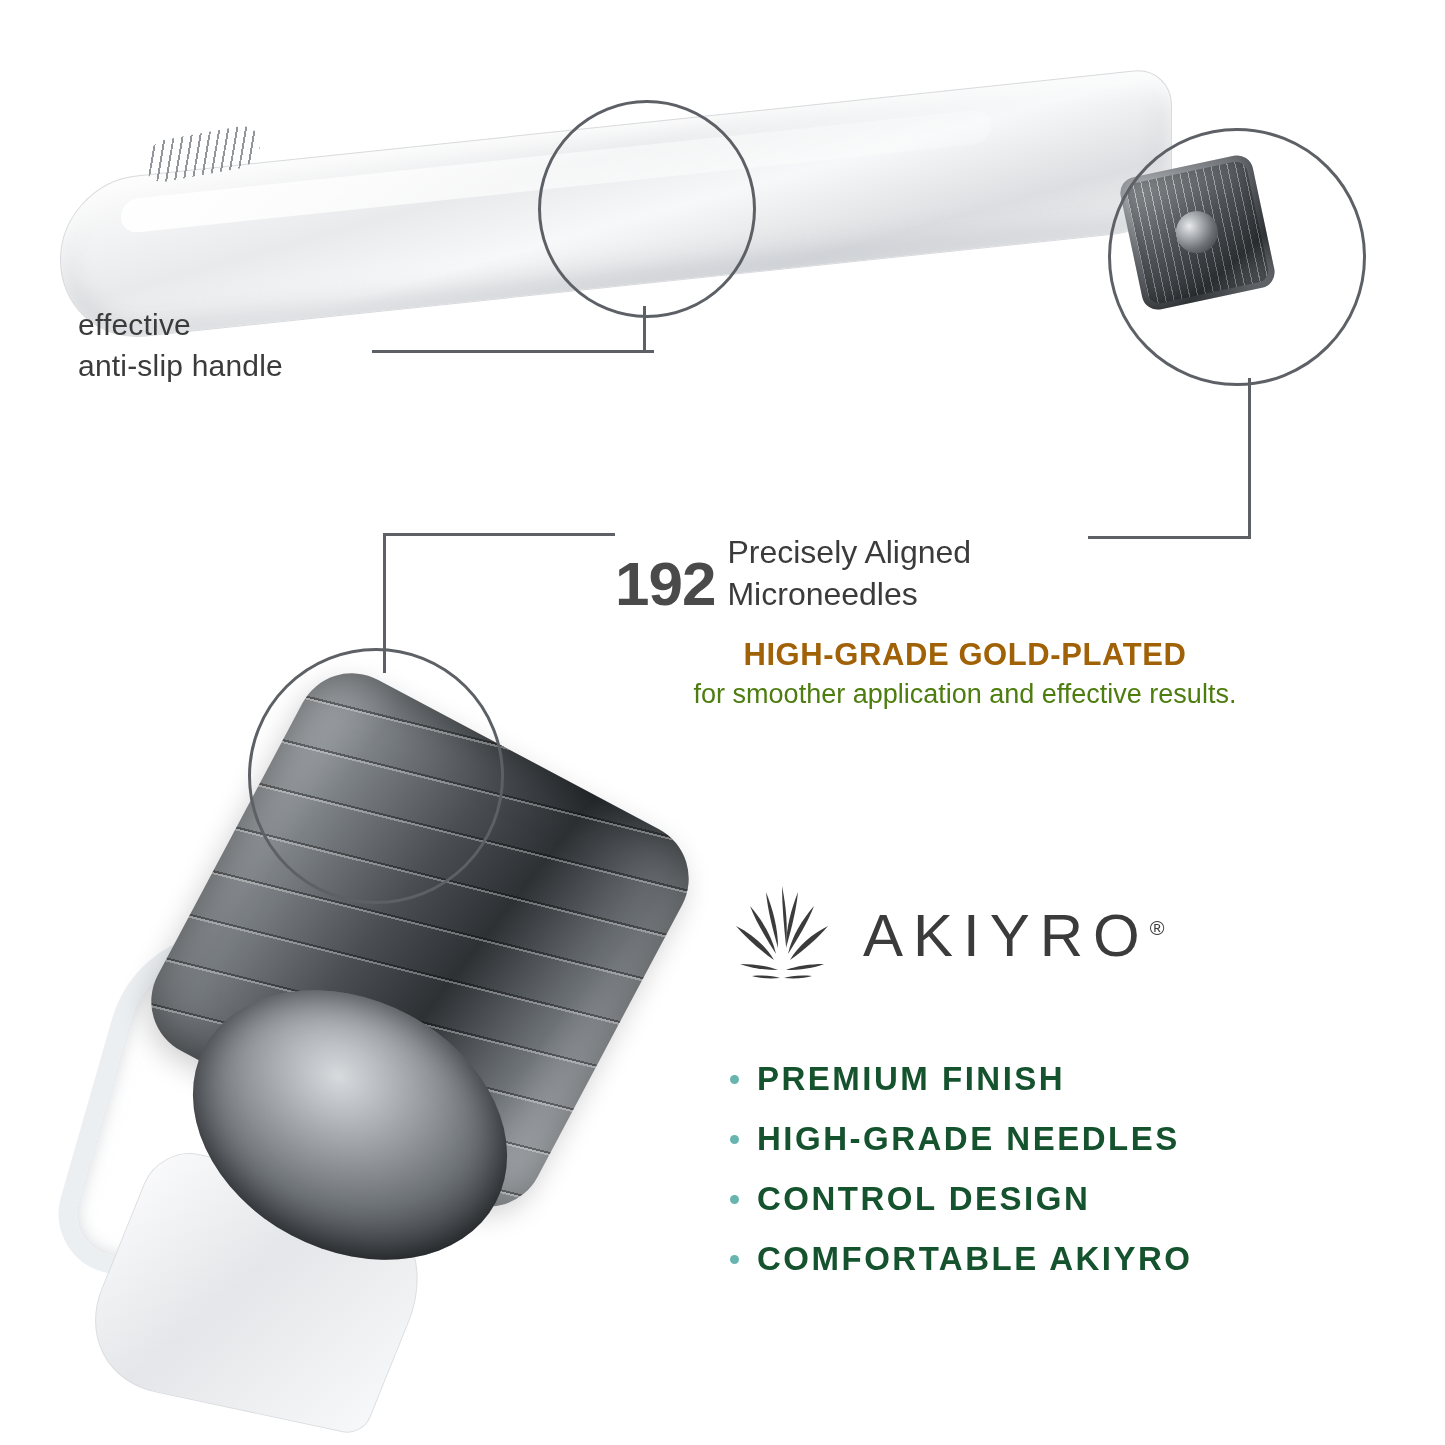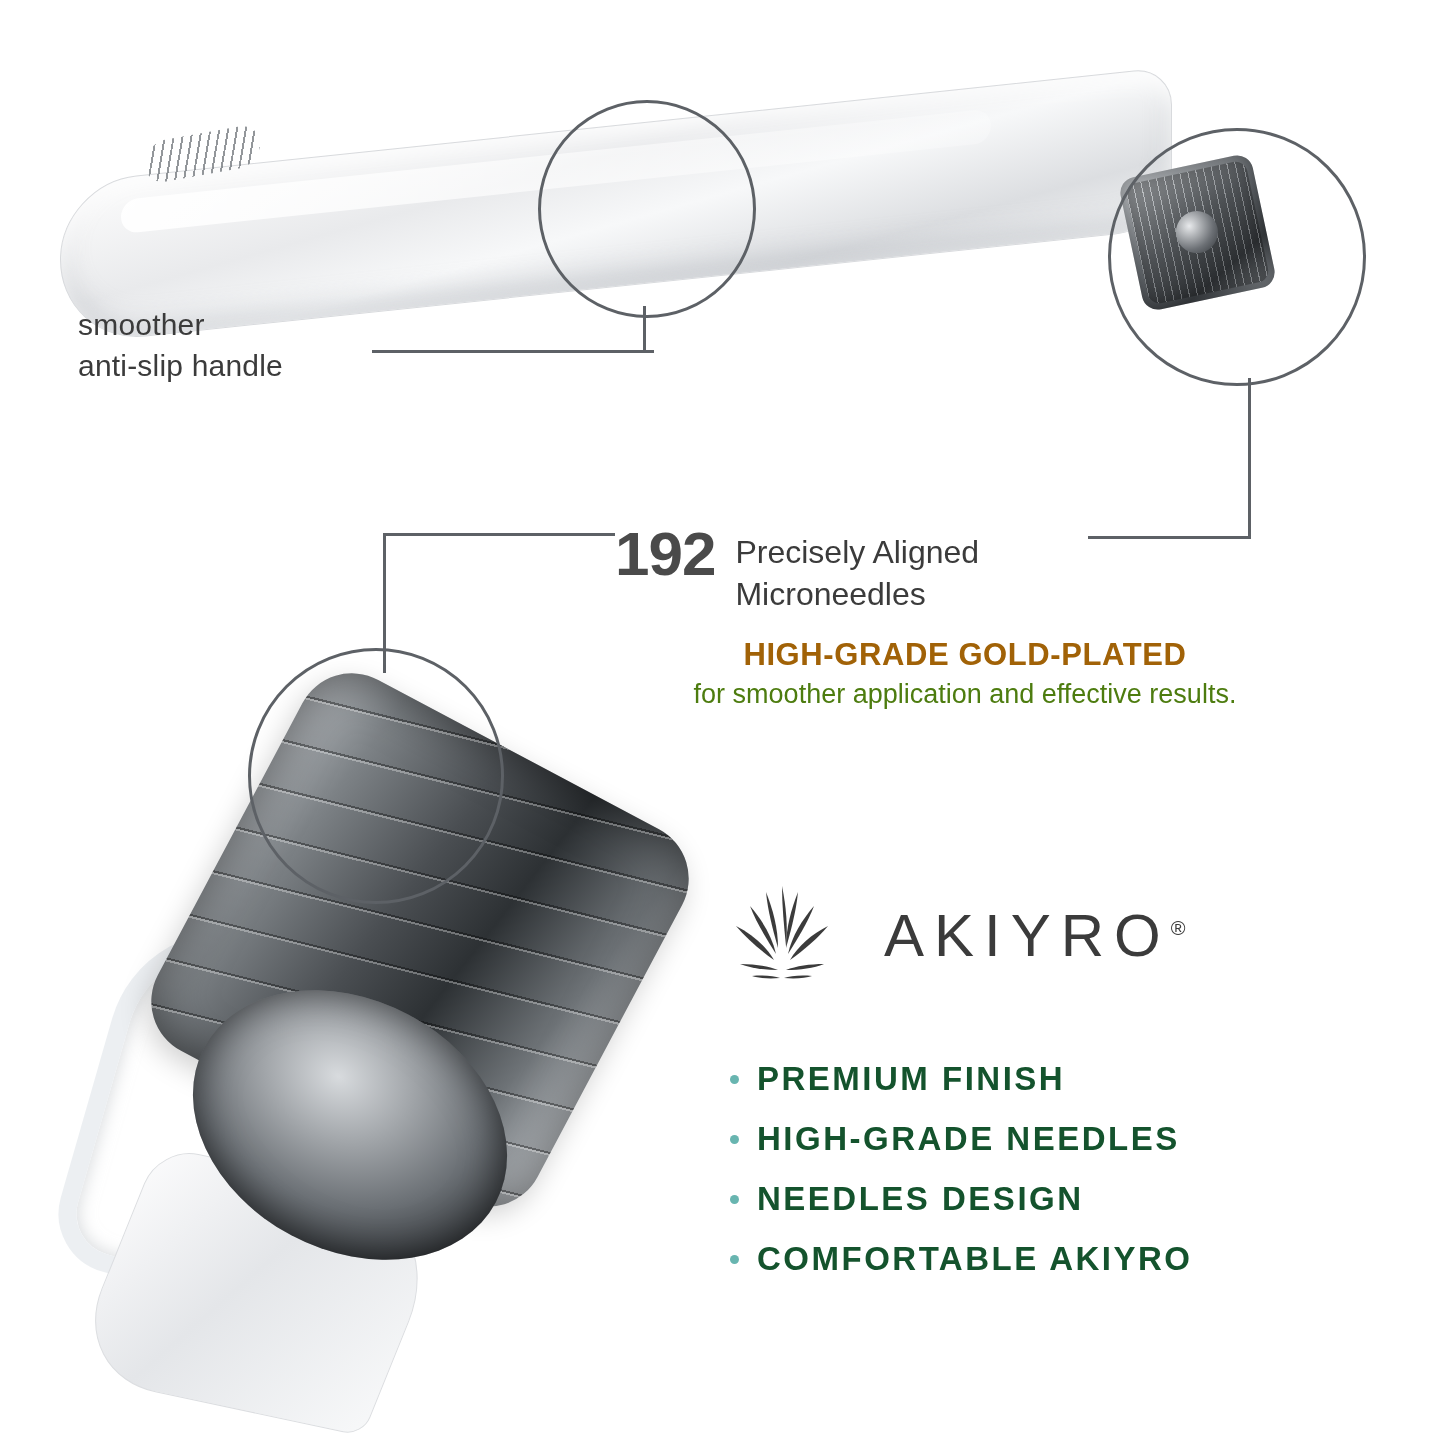--- a/index.html
+++ b/index.html
@@ -32,22 +32,22 @@
     letter-spacing: .2px;
   }
 
   .needles-block {
     left: 615px;
     top: 492px;
     width: 700px;
   }
   .needles-row {
     display: flex;
-    align-items: center;
-    gap: 20px;
+    align-items: flex-end;
+    gap: 12px;
   }
   .needles-count {
     font-size: 62px;
     font-weight: bold;
     color: #4a4a4a;
     line-height: 1;
     letter-spacing: -1px;
   }
   .needles-text {
     font-size: 32px;
@@ -71,21 +71,21 @@
     text-align: center;
   }
 
   
   .brand {
     left: 718px;
     top: 880px;
     width: 600px;
     display: flex;
     align-items: center;
-    gap: 36px;
+    gap: 15px;
   }
   .brand-name {
     font-size: 60px;
     letter-spacing: 10px;
     color: #3b3b3b;
     font-weight: 500;
     position: relative;
   }
   .brand-reg {
     font-size: 20px;
@@ -283,21 +283,21 @@
     <div class="head-small"></div>
   </div>
 
   <div class="abs circle circle-handle"></div>
   <div class="abs circle circle-head"></div>
 
   <div class="abs line v-line ll-handle-v"></div>
   <div class="abs line h-line ll-handle-h"></div>
 
   <div class="abs handle-label">
-    <div>smoother</div>
+    <div>effective</div>
     <div>anti-slip handle</div>
   </div>
 
   <div class="abs line v-line ll-head-v"></div>
   <div class="abs line h-line ll-head-h"></div>
 
   <div class="abs line h-line ll-drum-h"></div>
   <div class="abs line v-line ll-drum-v"></div>
 
   <div class="abs needles-block">
@@ -348,21 +348,21 @@
     <div class="feature">
       <span class="feature-dot"></span>
       <span class="feature-label">PREMIUM FINISH</span>
     </div>
     <div class="feature">
       <span class="feature-dot"></span>
       <span class="feature-label">HIGH-GRADE NEEDLES</span>
     </div>
     <div class="feature">
       <span class="feature-dot"></span>
-      <span class="feature-label">NEEDLES DESIGN</span>
+      <span class="feature-label">CONTROL DESIGN</span>
     </div>
     <div class="feature">
       <span class="feature-dot"></span>
       <span class="feature-label">COMFORTABLE AKIYRO</span>
     </div>
   </div>
 
 </div>
 
 </body></html>

